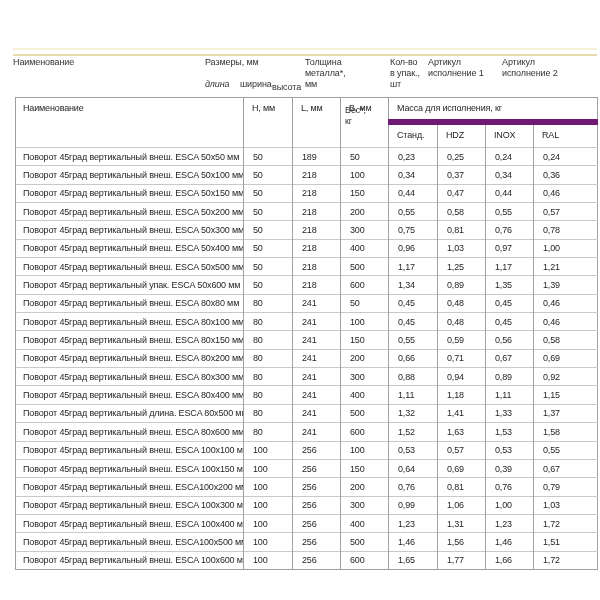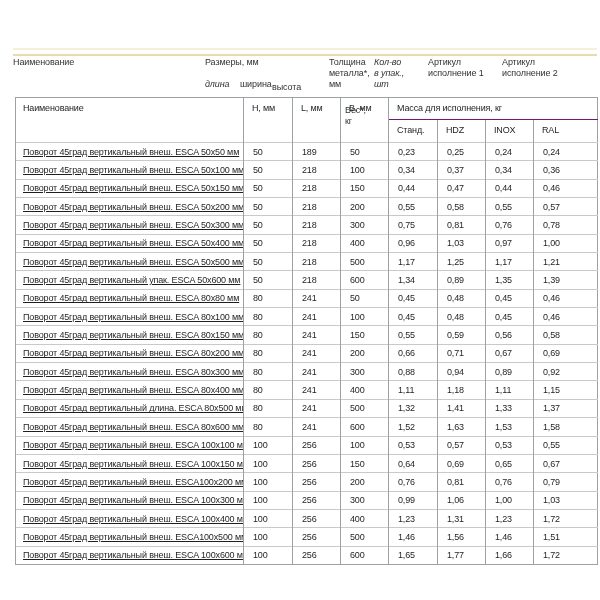--- a/index.html
+++ b/index.html
@@ -28,49 +28,49 @@
   table.main th, table.main td{
     border-left:1px solid #9ba1a5;
     overflow:hidden;white-space:nowrap;
     font-weight:normal;text-align:left;
   }
   table.main thead th{
     vertical-align:top;padding:5px 2px 0 8px;height:16px;
   }
   table.main thead th.name-h{padding-left:7px;}
   table.main thead tr.subhead th{
-    border-top:1px solid #701a75;height:17px;
+    border-top:6px solid #701a75;height:17px;
   }
   table.main thead{border-bottom:1px solid #9ba1a5;}
   table.main tbody td{
     border-top:1px solid #c6cacc;
     height:17.35px;padding:0 2px 0 9px;vertical-align:middle;
   }
-  table.main tbody td.name{padding-left:7px;text-decoration:underline;}
+  table.main tbody td.name{padding-left:7px;}
 </style>
 </head>
 <body>
 
 <div class="page">
 
   <div class="line cream"></div>
   <div class="line gold"></div>
 
   <div>
     <span class="band-label" style="left:13px;">Наименование</span>
     <span class="band-label" style="left:205px;">Размеры, мм</span>
     <span class="band-label" style="left:205px;top:79px;font-style:italic;">длина</span>
     <span class="band-label" style="left:240px;top:79px;">ширина</span>
     <span class="band-label" style="left:272px;top:82px;">высота</span>
-    <span class="band-label" style="left:329px;">Толщина
+    <span class="band-label" style="left:305px;">Толщина
 металла*,
 мм</span>
     <span class="band-label" style="left:345px;margin-top:48px;">Вес*,
 кг</span>
-    <span class="band-label" style="left:374px;font-style:italic;">Кол-во
+    <span class="band-label" style="left:390px;">Кол-во
 в упак.,
 шт</span>
     <span class="band-label" style="left:428px;">Артикул
 исполнение 1</span>
     <span class="band-label" style="left:502px;">Артикул
 исполнение 2</span>
   </div>
 
   <table class="main">
     <colgroup>
@@ -269,21 +269,21 @@
           <td>0,53</td>
           <td>0,55</td>
         </tr>
         <tr>
           <td class="name">Поворот 45град вертикальный внеш. ESCA 100x150 мм</td>
           <td>100</td>
           <td>256</td>
           <td>150</td>
           <td>0,64</td>
           <td>0,69</td>
-          <td>0,65</td>
+          <td>0,39</td>
           <td>0,67</td>
         </tr>
         <tr>
           <td class="name">Поворот 45град вертикальный внеш. ESCA100x200 мм</td>
           <td>100</td>
           <td>256</td>
           <td>200</td>
           <td>0,76</td>
           <td>0,81</td>
           <td>0,76</td>

